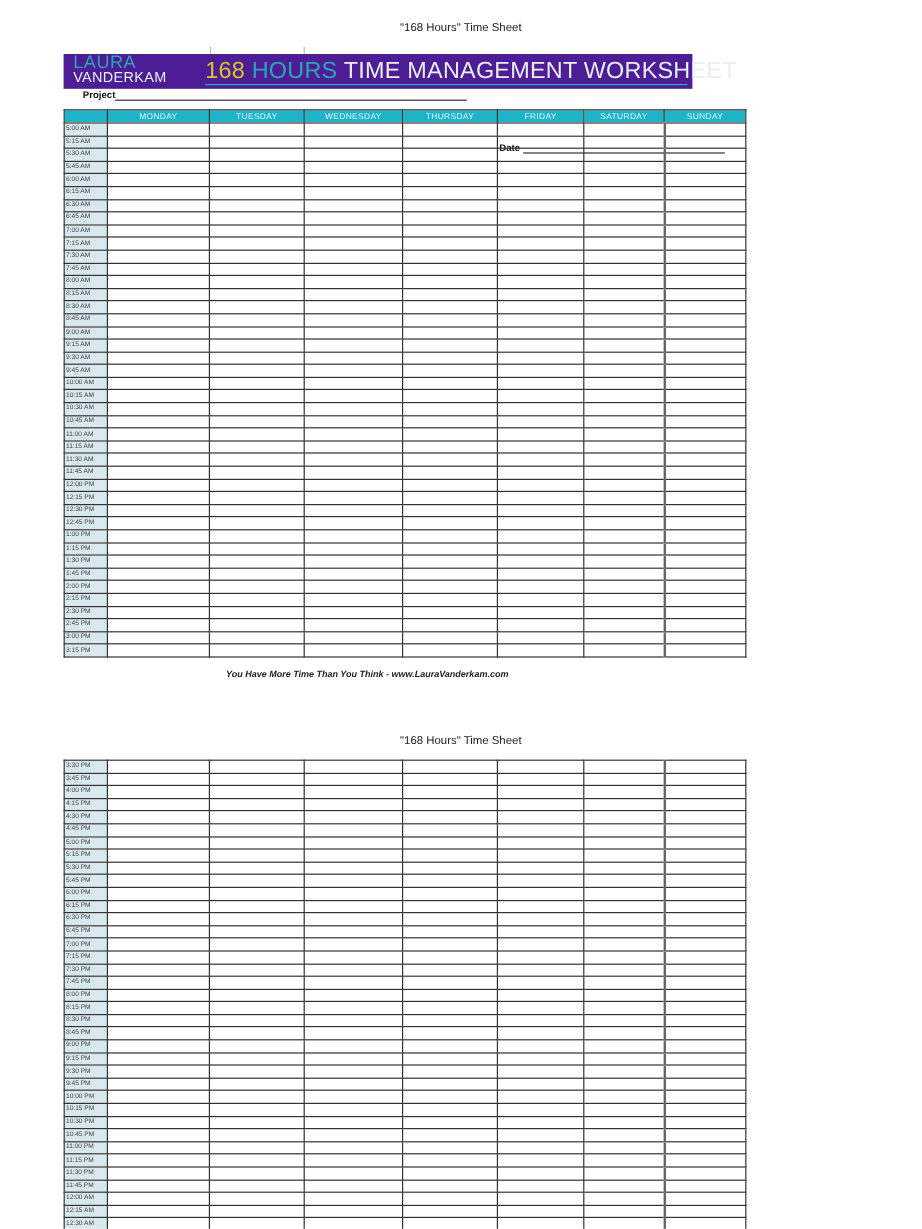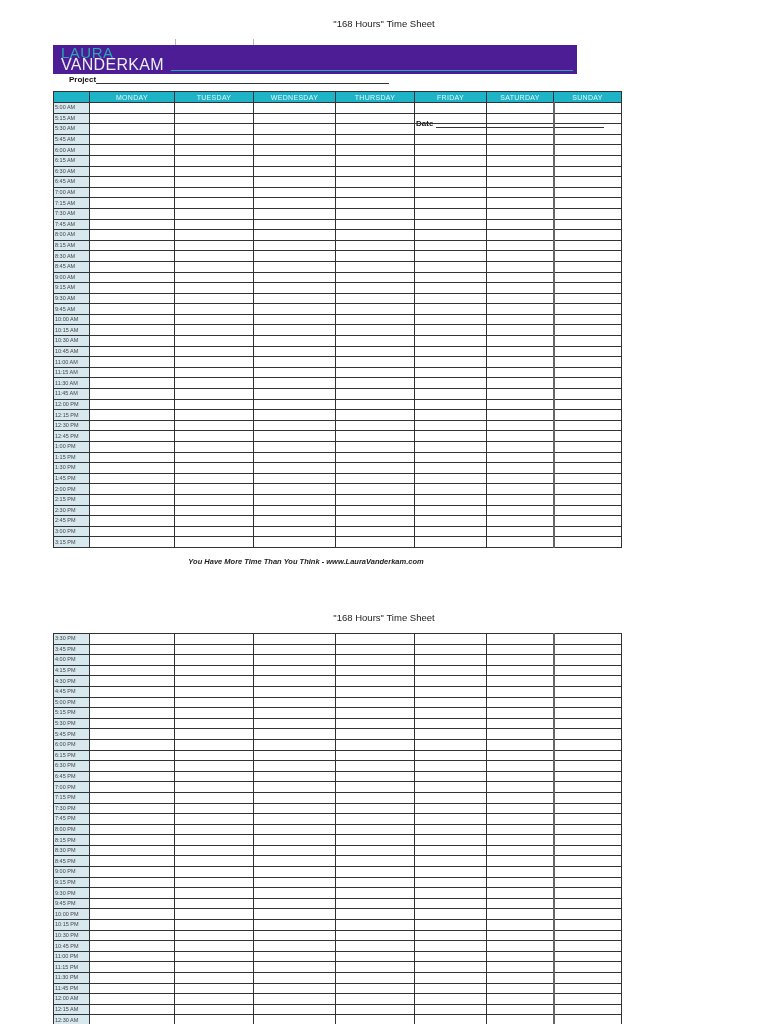--- a/index.html
+++ b/index.html
@@ -1,21 +1,21 @@
 <!DOCTYPE html>
 <html><head>
 <meta charset="utf-8">
 <style>
   html, body { margin:0; padding:0; background:#ffffff; }
   body { width:768px; height:1024px; position:relative; overflow:hidden; font-family:"Liberation Sans", sans-serif; color:#222; }
   .page-title { position:absolute; left:0; width:768px; text-align:center; font-size:9.5px; color:#222; }
   .banner { position:absolute; left:53px; top:45px; width:524px; height:29px; background:#4c1d95; }
   .brand { position:absolute; left:8px; top:1px; color:#2aa6b6; font-size:14px; line-height:13px; letter-spacing:0.5px; }
   .brand .l1 { display:block; font-size:15px; }
-  .brand .l2 { display:block; color:#e8eef2; font-size:16px; line-height:11px; letter-spacing:0.3px; }
+  .brand .l2 { display:block; color:#e8eef2; font-size:12px; line-height:11px; letter-spacing:0.3px; }
   .headline { position:absolute; left:118px; top:3px; font-size:19.5px; letter-spacing:0.2px; white-space:nowrap; line-height:22px; }
   .headline .n { color:#d9c52a; }
   .headline .h { color:#2aa6b6; }
   .headline .t { color:#e8eef2; }
   .underline { position:absolute; left:118px; right:4px; bottom:3px; height:1px; background:#2aa6b6; }
   .tick { position:absolute; top:39px; width:1px; height:6px; background:#bbb; }
   .field { position:absolute; top:75px; font-size:8px; font-weight:bold; color:#111; }
   .field .line { display:inline-block; border-bottom:1px solid #333; vertical-align:bottom; height:8px; }
   table.grid { position:absolute; left:53px; border-collapse:collapse; table-layout:fixed; }
   table.grid td, table.grid th { border:1px solid #333; padding:0; height:9.6px; overflow:hidden; }
@@ -29,20 +29,23 @@
 
 <div class="page-title" style="top:18px;">"168 Hours" Time Sheet</div>
 
 <div class="tick" style="left:175px;"></div>
 <div class="tick" style="left:253px;"></div>
 
 <div class="banner">
   <div class="brand">
     <span class="l1">LAURA</span>
     <span class="l2">VANDERKAM</span>
+  </div>
+  <div class="headline">
+    <span class="n">168</span><span class="h"> HOURS</span><span class="t"> TIME MANAGEMENT WORKSHEET</span>
   </div>
   <div class="underline"></div>
 </div>
 
 <div class="field" style="left:53px;padding-left:16px;">
   <span>Project</span><span class="line" style="width:293px;"></span>
 </div>
 <div class="field" style="left:416px;margin-top:44px;">
   <span>Date</span>&nbsp;<span class="line" style="width:168px;"></span>
 </div>

